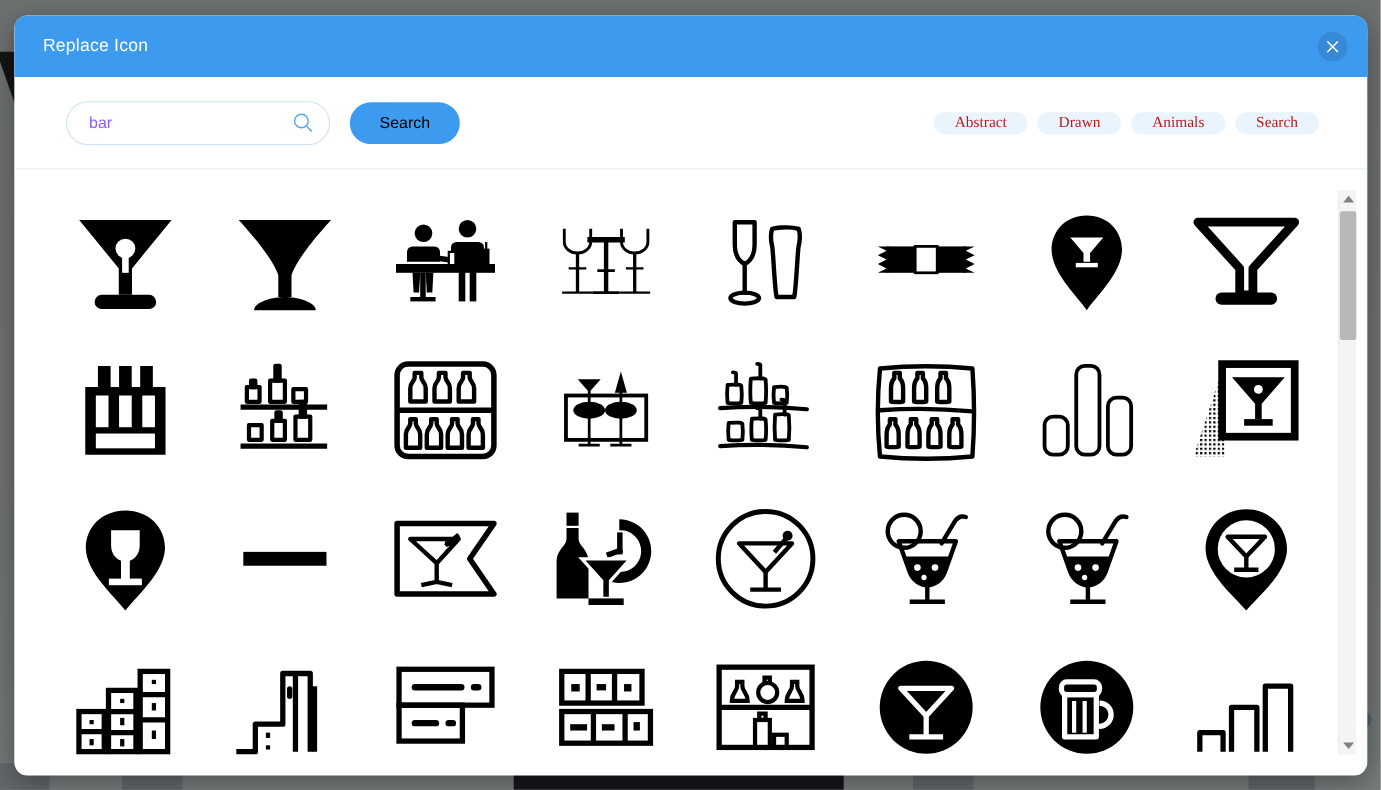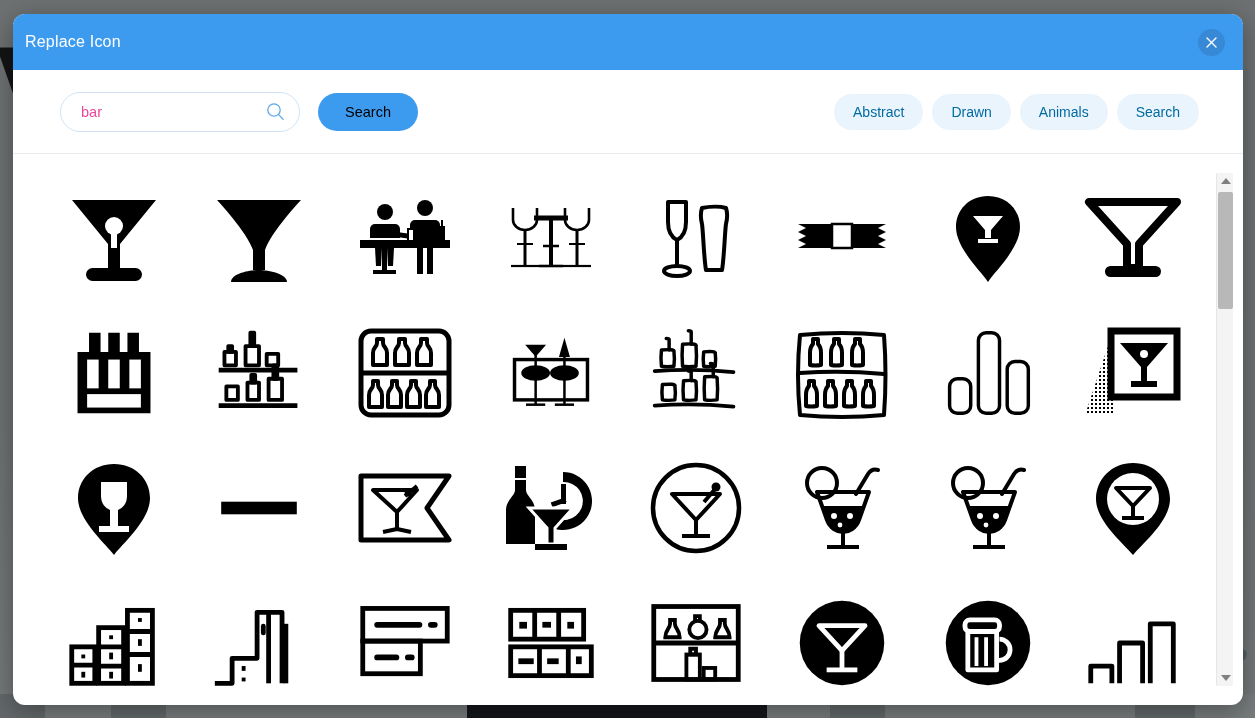--- a/index.html
+++ b/index.html
@@ -81,21 +81,21 @@
     display: flex;
     flex-direction: column;
   }
   
   #modal-header {
     height: 56px;
     background: #3d9bef;
     display: flex;
     align-items: center;
     justify-content: space-between;
-    padding: 0 18px 0 12px;
+    padding: 0 18px 0 26px;
     flex: none;
   }
   #modal-title {
     color: #ffffff;
     font-size: 16px;
     letter-spacing: .2px;
   }
   #close-button {
     width: 27px; height: 27px;
     border-radius: 50%;
@@ -127,21 +127,21 @@
     border-radius: 20px;
     display: flex;
     align-items: center;
     padding: 0 14px 0 18px;
     background: #fff;
   }
   #search-input {
     border: none; outline: none;
     flex: 1;
     font-size: 14.5px;
-    color: #ec4899;
+    color: #8b5cf6;
     font-family: "Liberation Sans", sans-serif;
     background: transparent;
     min-width: 0;
   }
   #search-icon { flex: none; display: block; }
   #search-button {
     width: 100px; height: 38px;
     border-radius: 19px;
     background: #3d9bef;
     color: #000000;
@@ -149,27 +149,27 @@
     font-size: 14.5px;
     font-family: "Liberation Sans", sans-serif;
     cursor: pointer;
   }
   #categories {
     margin-left: auto;
     display: flex;
     gap: 9px;
   }
   .category-pill {
-    height: 36px;
+    height: 20px;
     border-radius: 18px;
     background: #e9f4fd;
-    color: #0369a1;
+    color: #b91c1c;
     border: none;
     font-size: 14px;
-    font-family: Liberation Sans, sans-serif;
+    font-family: Liberation Serif, serif;
     padding: 0 19px;
     cursor: pointer;
     white-space: nowrap;
   }
 
   
   #results-area {
     flex: 1;
     position: relative;
     overflow: hidden;

